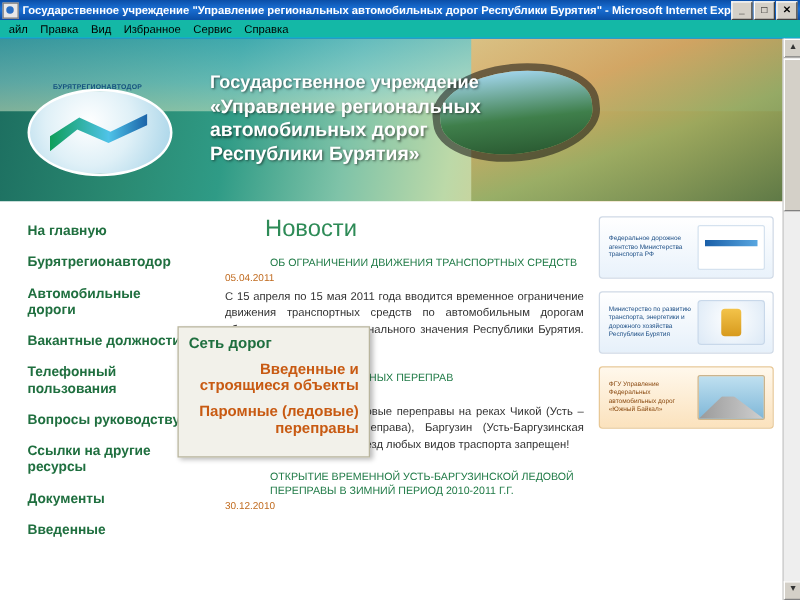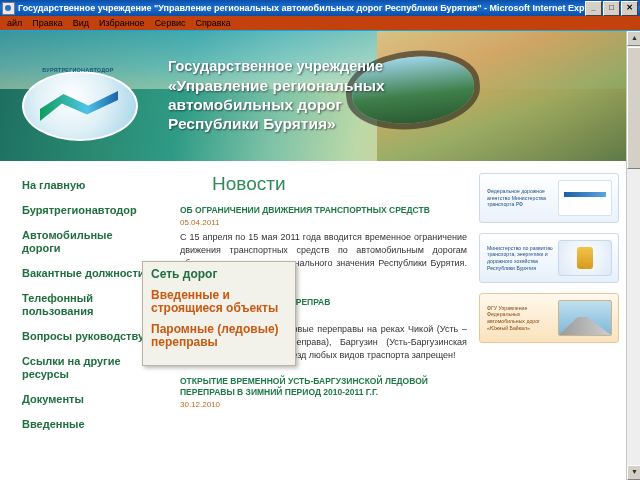--- a/index.html
+++ b/index.html
@@ -25,21 +25,21 @@
     background:#2a6fc4;border-radius:50%;
   }
   .title-text{white-space:nowrap;overflow:hidden;text-overflow:clip;flex:1 1 auto;}
   .winbtns{display:flex;gap:1px;flex:0 0 auto;}
   .winbtn{
     width:15px;height:13px;background:#d4d0c8;border:1px solid #fff;
     border-right-color:#404040;border-bottom-color:#404040;
     font-size:8px;line-height:11px;text-align:center;color:#000;
   }
   .menubar{
-    height:14px;background:#c2410c;border-bottom:1px solid #0ea5e9;
+    height:14px;background:#14b8a6;border-bottom:1px solid #0ea5e9;
     display:flex;align-items:center;font-size:9px;color:#000;padding-left:2px;
   }
   .menubar span{padding:0 5px;}
   .chrome-body{
     position:absolute;left:0;right:0;top:31px;bottom:0;background:#0c4a6e;
     overflow:hidden;
   }
   
   .vscroll{
     position:absolute;right:0;top:31px;bottom:0;width:13px;background:#eeeeee;
@@ -116,36 +116,36 @@
     margin-bottom:12px;text-decoration:none;
   }
   .center{flex:1 1 auto;padding:8px 8px 0 14px;box-sizing:border-box;position:relative;}
   .rcol{width:152px;flex:0 0 152px;padding:12px 8px 0 4px;box-sizing:border-box;}
 
   .news-h{
     color:#2e8b57;font-size:19px;margin:4px 0 10px 50px;font-weight:normal;
   }
   .newsitem{margin:0 0 14px 18px;max-width:292px;}
   .newsitem .t{
-    color:#1f7a46;font-size:8.5px;font-weight:bold;line-height:11px;text-transform:uppercase;
+    color:#1f7a46;font-size:8.5px;font-weight:normal;line-height:11px;text-transform:uppercase;margin-left:36px;
   }
   .newsitem .d{color:#c06a1e;font-size:8px;margin:2px 0 4px;}
   .newsitem .b{color:#333;font-size:9px;line-height:13px;text-align:justify;}
 
   
   .dropdown{
     position:absolute;left:-6px;top:100px;width:136px;background:#f2f1ea;
     border:1px solid #b9b59e;box-shadow:2px 2px 4px rgba(0,0,0,.28);
     padding:6px 8px 8px;z-index:5;
   }
   .dropdown a{
     display:block;color:#1f6f3f;font-size:12px;font-weight:bold;line-height:13px;
     margin-bottom:8px;text-decoration:none;
   }
-  .dropdown a.hot{color:#c85a12;}
+  .dropdown a.hot{color:#c85a12;text-align:right;}
 
   
   .rbox{
     border:1px solid #cfd9e6;border-radius:3px;margin-bottom:10px;padding:6px 6px 6px 7px;
     display:flex;align-items:center;min-height:42px;box-sizing:border-box;
   }
   .rbox.blue{background:linear-gradient(#ffffff,#e9f2fb);}
   .rbox.blue2{background:linear-gradient(#ffffff,#e6f0fa);}
   .rbox.orange{background:linear-gradient(#fff8ec,#fbe2bd);border-color:#e8c896;}
   .rbox .txt{font-size:5.2px;color:#1d4f86;line-height:6.6px;flex:1 1 auto;}

